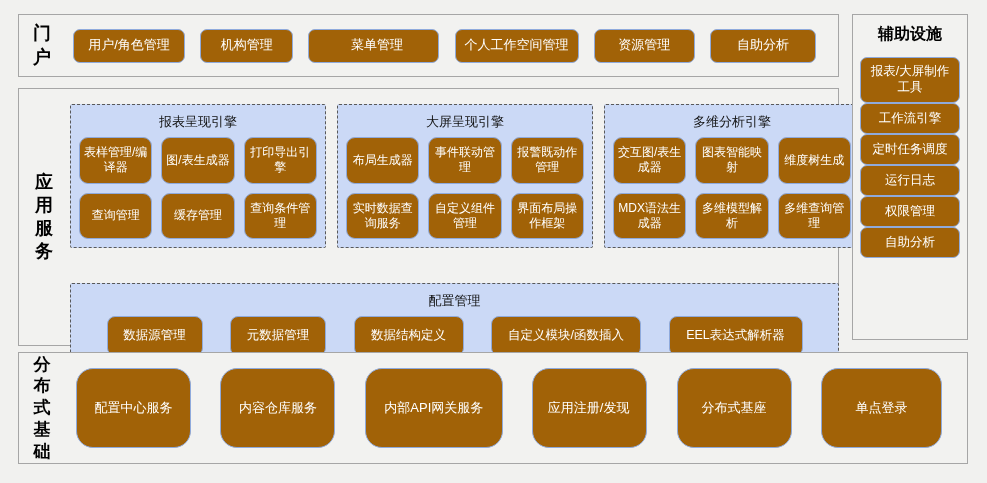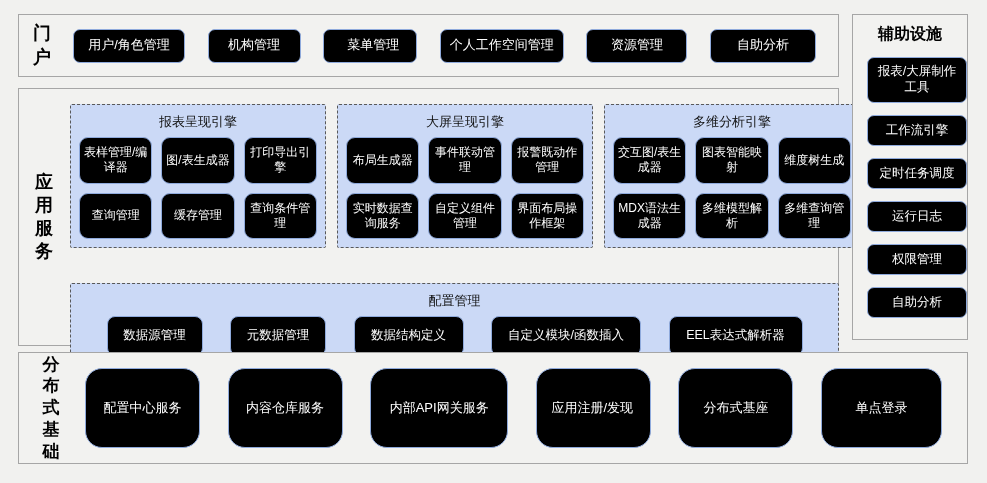--- a/index.html
+++ b/index.html
@@ -20,37 +20,37 @@
     font-size:18px;
     font-weight:bold;
     color:#000;
     line-height:1.28;
     text-align:center;
     word-break:break-all;
     flex:0 0 auto;
   }
   
   .btn{
-    background:#000000;
+    background:#a16207;
     border:1.5px solid #8faadc;
     color:#fff;
     display:flex;align-items:center;justify-content:center;
     text-align:center;
     box-sizing:border-box;
     line-height:1.25;
   }
 
   
   #portal{left:18px;top:14px;width:821px;height:63px;display:flex;align-items:center;}
   #portal .vlabel{margin-left:13px;}
   .portal-row{flex:1;display:flex;justify-content:space-between;align-items:center;padding:0 22px 0 21px;}
   .portal-row .btn{height:34px;border-radius:7px;font-size:13px;padding:0 6px;}
   .portal-row .btn:nth-child(1){width:112px;}
   .portal-row .btn:nth-child(2){width:93px;}
-  .portal-row .btn:nth-child(3){width:94px;padding-left:12px;}
+  .portal-row .btn:nth-child(3){width:131px;padding-left:12px;}
   .portal-row .btn:nth-child(4){width:124px;}
   .portal-row .btn:nth-child(5){width:101px;}
   .portal-row .btn:nth-child(6){width:106px;}
 
   
   #app{left:18px;top:88px;width:821px;height:258px;}
   #app .vlabel{position:absolute;left:15px;top:50%;transform:translateY(-50%);}
   .engines{position:absolute;left:51px;top:15px;display:flex;gap:11px;}
   .panel{
     background:#cbd9f6;
@@ -76,37 +76,37 @@
   .config-row{flex:1;display:flex;justify-content:space-evenly;align-items:center;}
   .config-row .btn{height:40px;border-radius:8px;font-size:12.5px;padding:0 8px;}
   .config-row .btn:nth-child(1){width:96px;}
   .config-row .btn:nth-child(2){width:96px;}
   .config-row .btn:nth-child(3){width:110px;}
   .config-row .btn:nth-child(4){width:150px;}
   .config-row .btn:nth-child(5){width:134px;}
 
   
   #dist{left:18px;top:352px;width:950px;height:112px;display:flex;align-items:center;}
-  #dist .vlabel{margin-left:22px;font-size:17px;}
+  #dist .vlabel{margin-left:13px;font-size:17px;}
   .dist-row{flex:1;display:flex;justify-content:space-between;align-items:center;padding:0 25px 0 24px;}
   .dist-row .btn{height:80px;border-radius:17px;font-size:13px;padding:0 8px;}
   .dist-row .btn:nth-child(1){width:115px;}
   .dist-row .btn:nth-child(2){width:115px;}
   .dist-row .btn:nth-child(3){width:138px;}
   .dist-row .btn:nth-child(4){width:115px;padding-left:6px;}
   .dist-row .btn:nth-child(5){width:115px;}
   .dist-row .btn:nth-child(6){width:121px;}
 
   
   #aux{left:852px;top:14px;width:116px;height:326px;}
   .aux-title{
     text-align:center;font-size:16px;font-weight:bold;color:#000;
     margin-top:9px;
   }
-  .aux-col{display:flex;flex-direction:column;align-items:flex-end;gap:12px;margin-top:12px;}
+  .aux-col{display:flex;flex-direction:column;align-items:center;margin-top:12px;}
   .aux-col .btn{width:100px;border-radius:7px;font-size:12.5px;padding:2px 4px;}
   .aux-col .btn:nth-child(1){height:46px;}
   .aux-col .btn:nth-child(n+2){height:31px;}
 </style>
 </head>
 <body>
 
 <div class="section" id="portal">
   <div class="vlabel">门户</div>
   <div class="portal-row">

